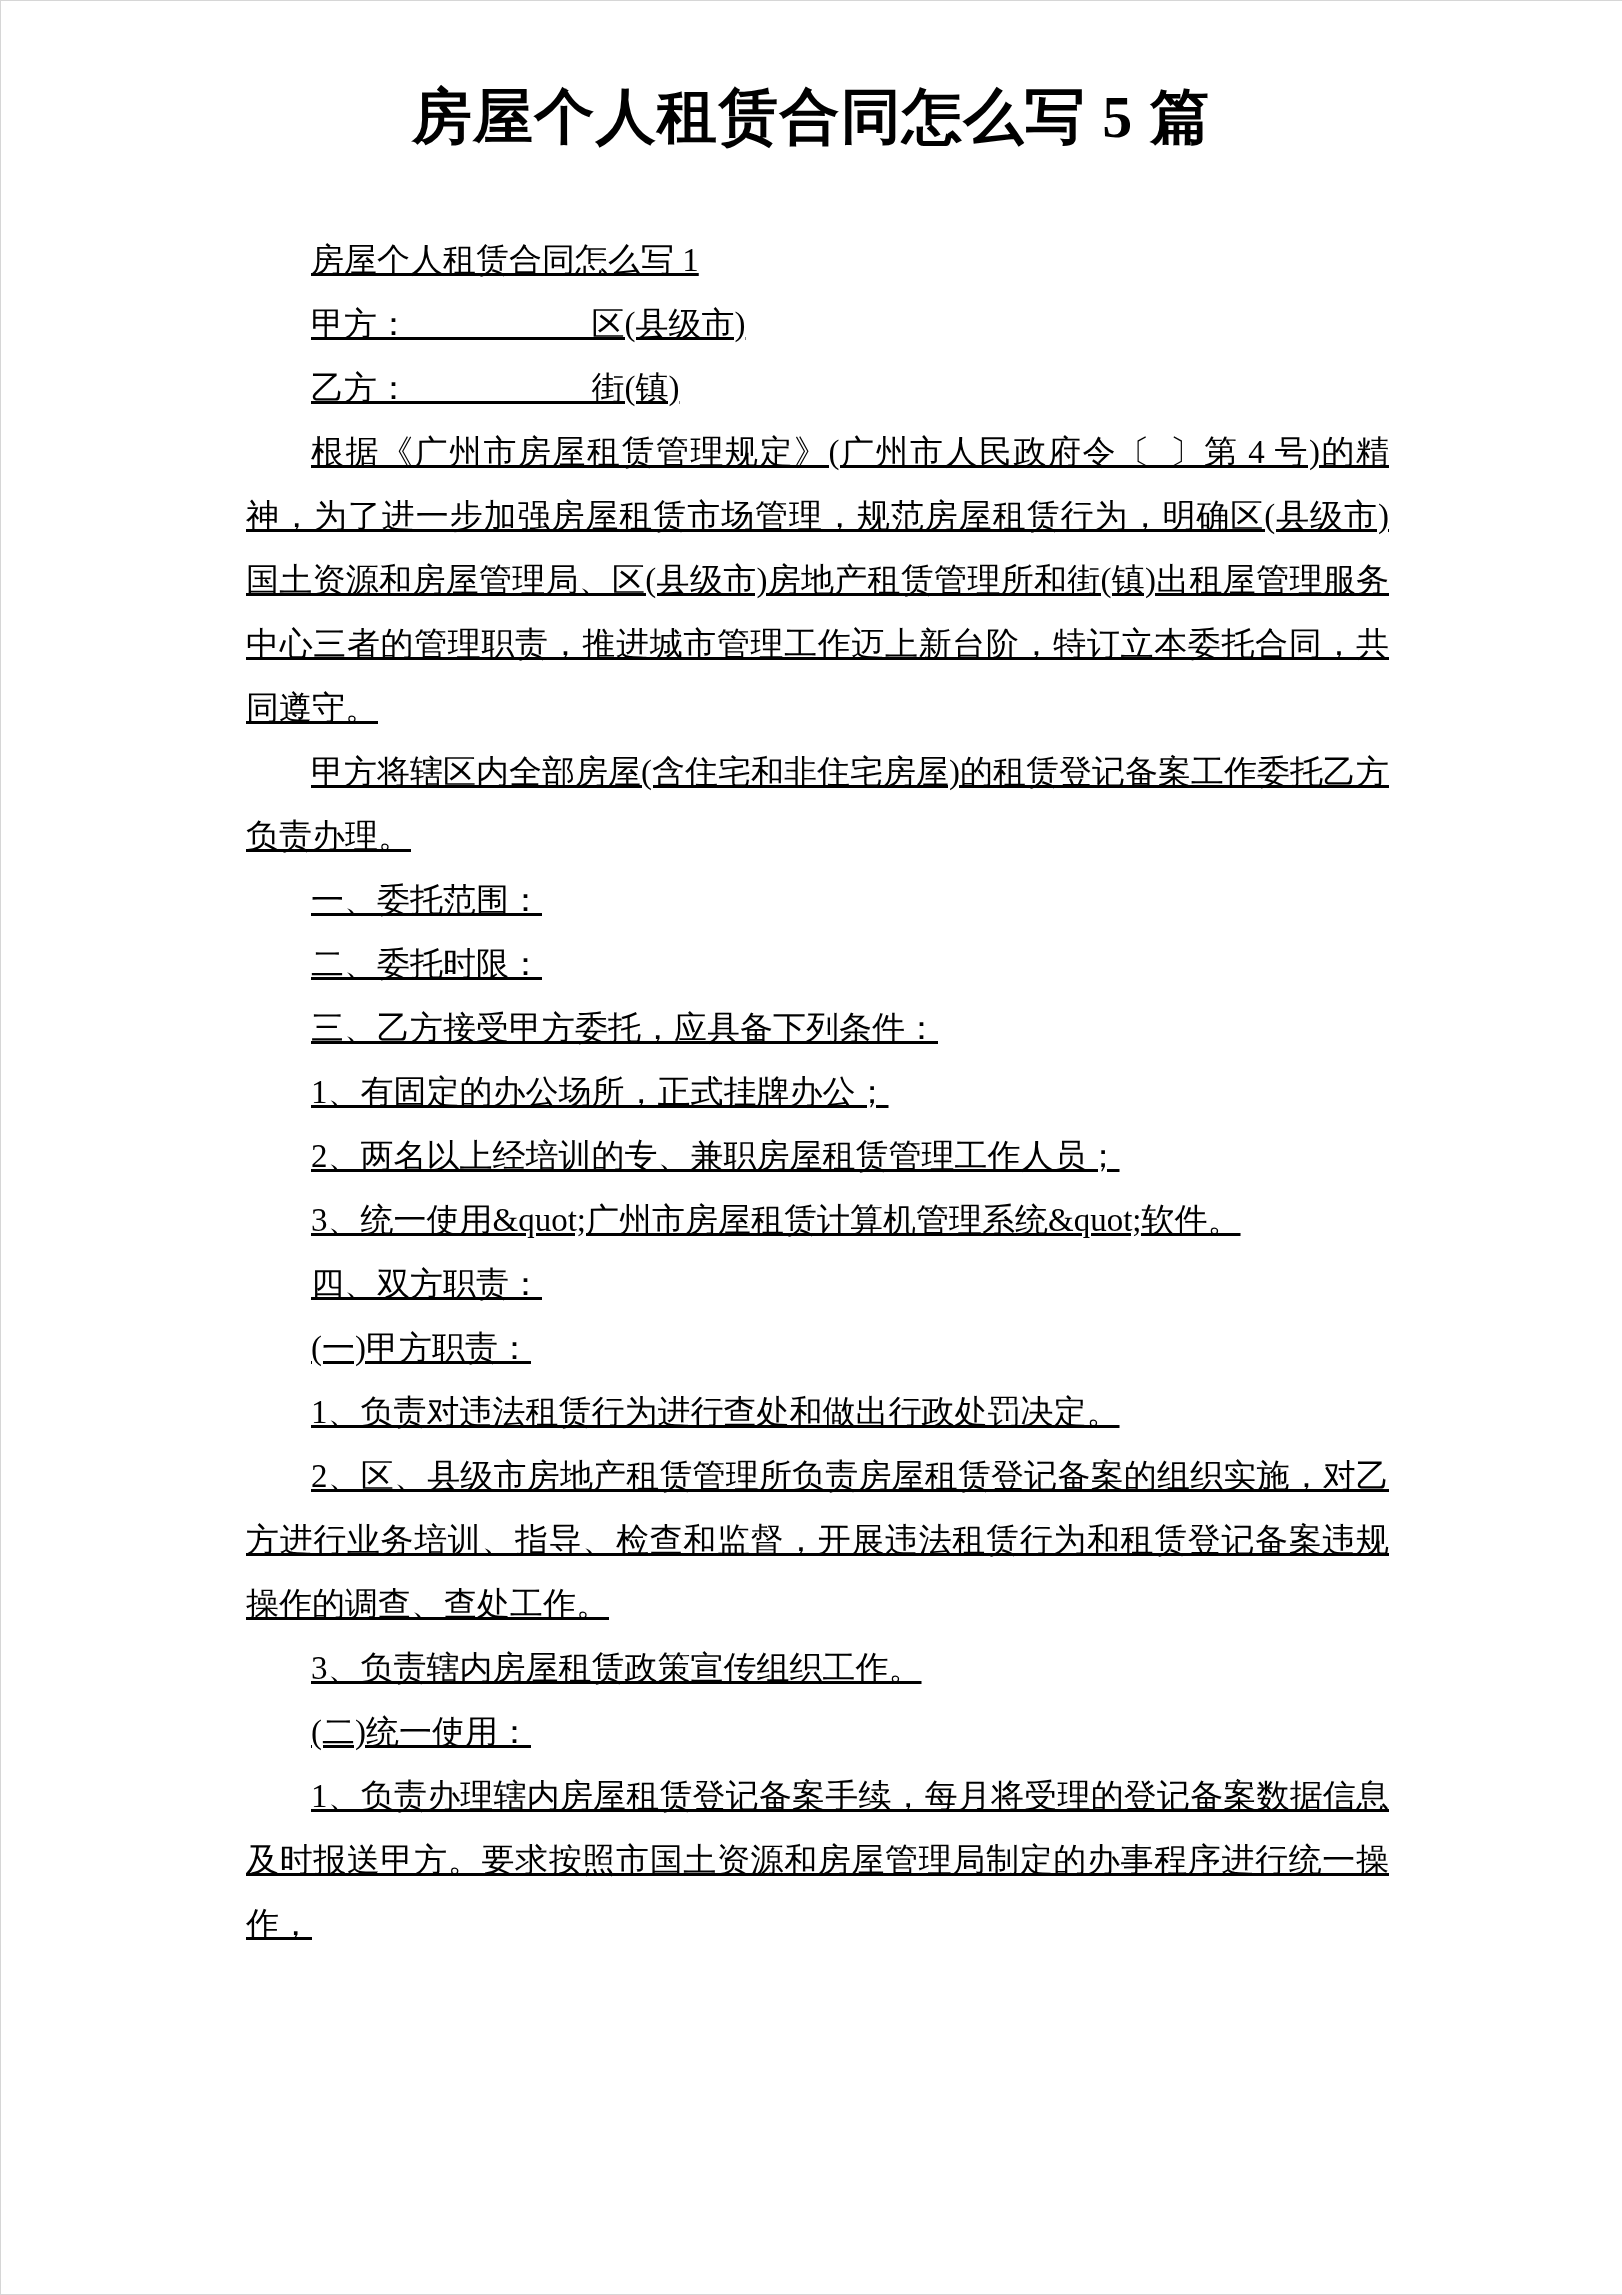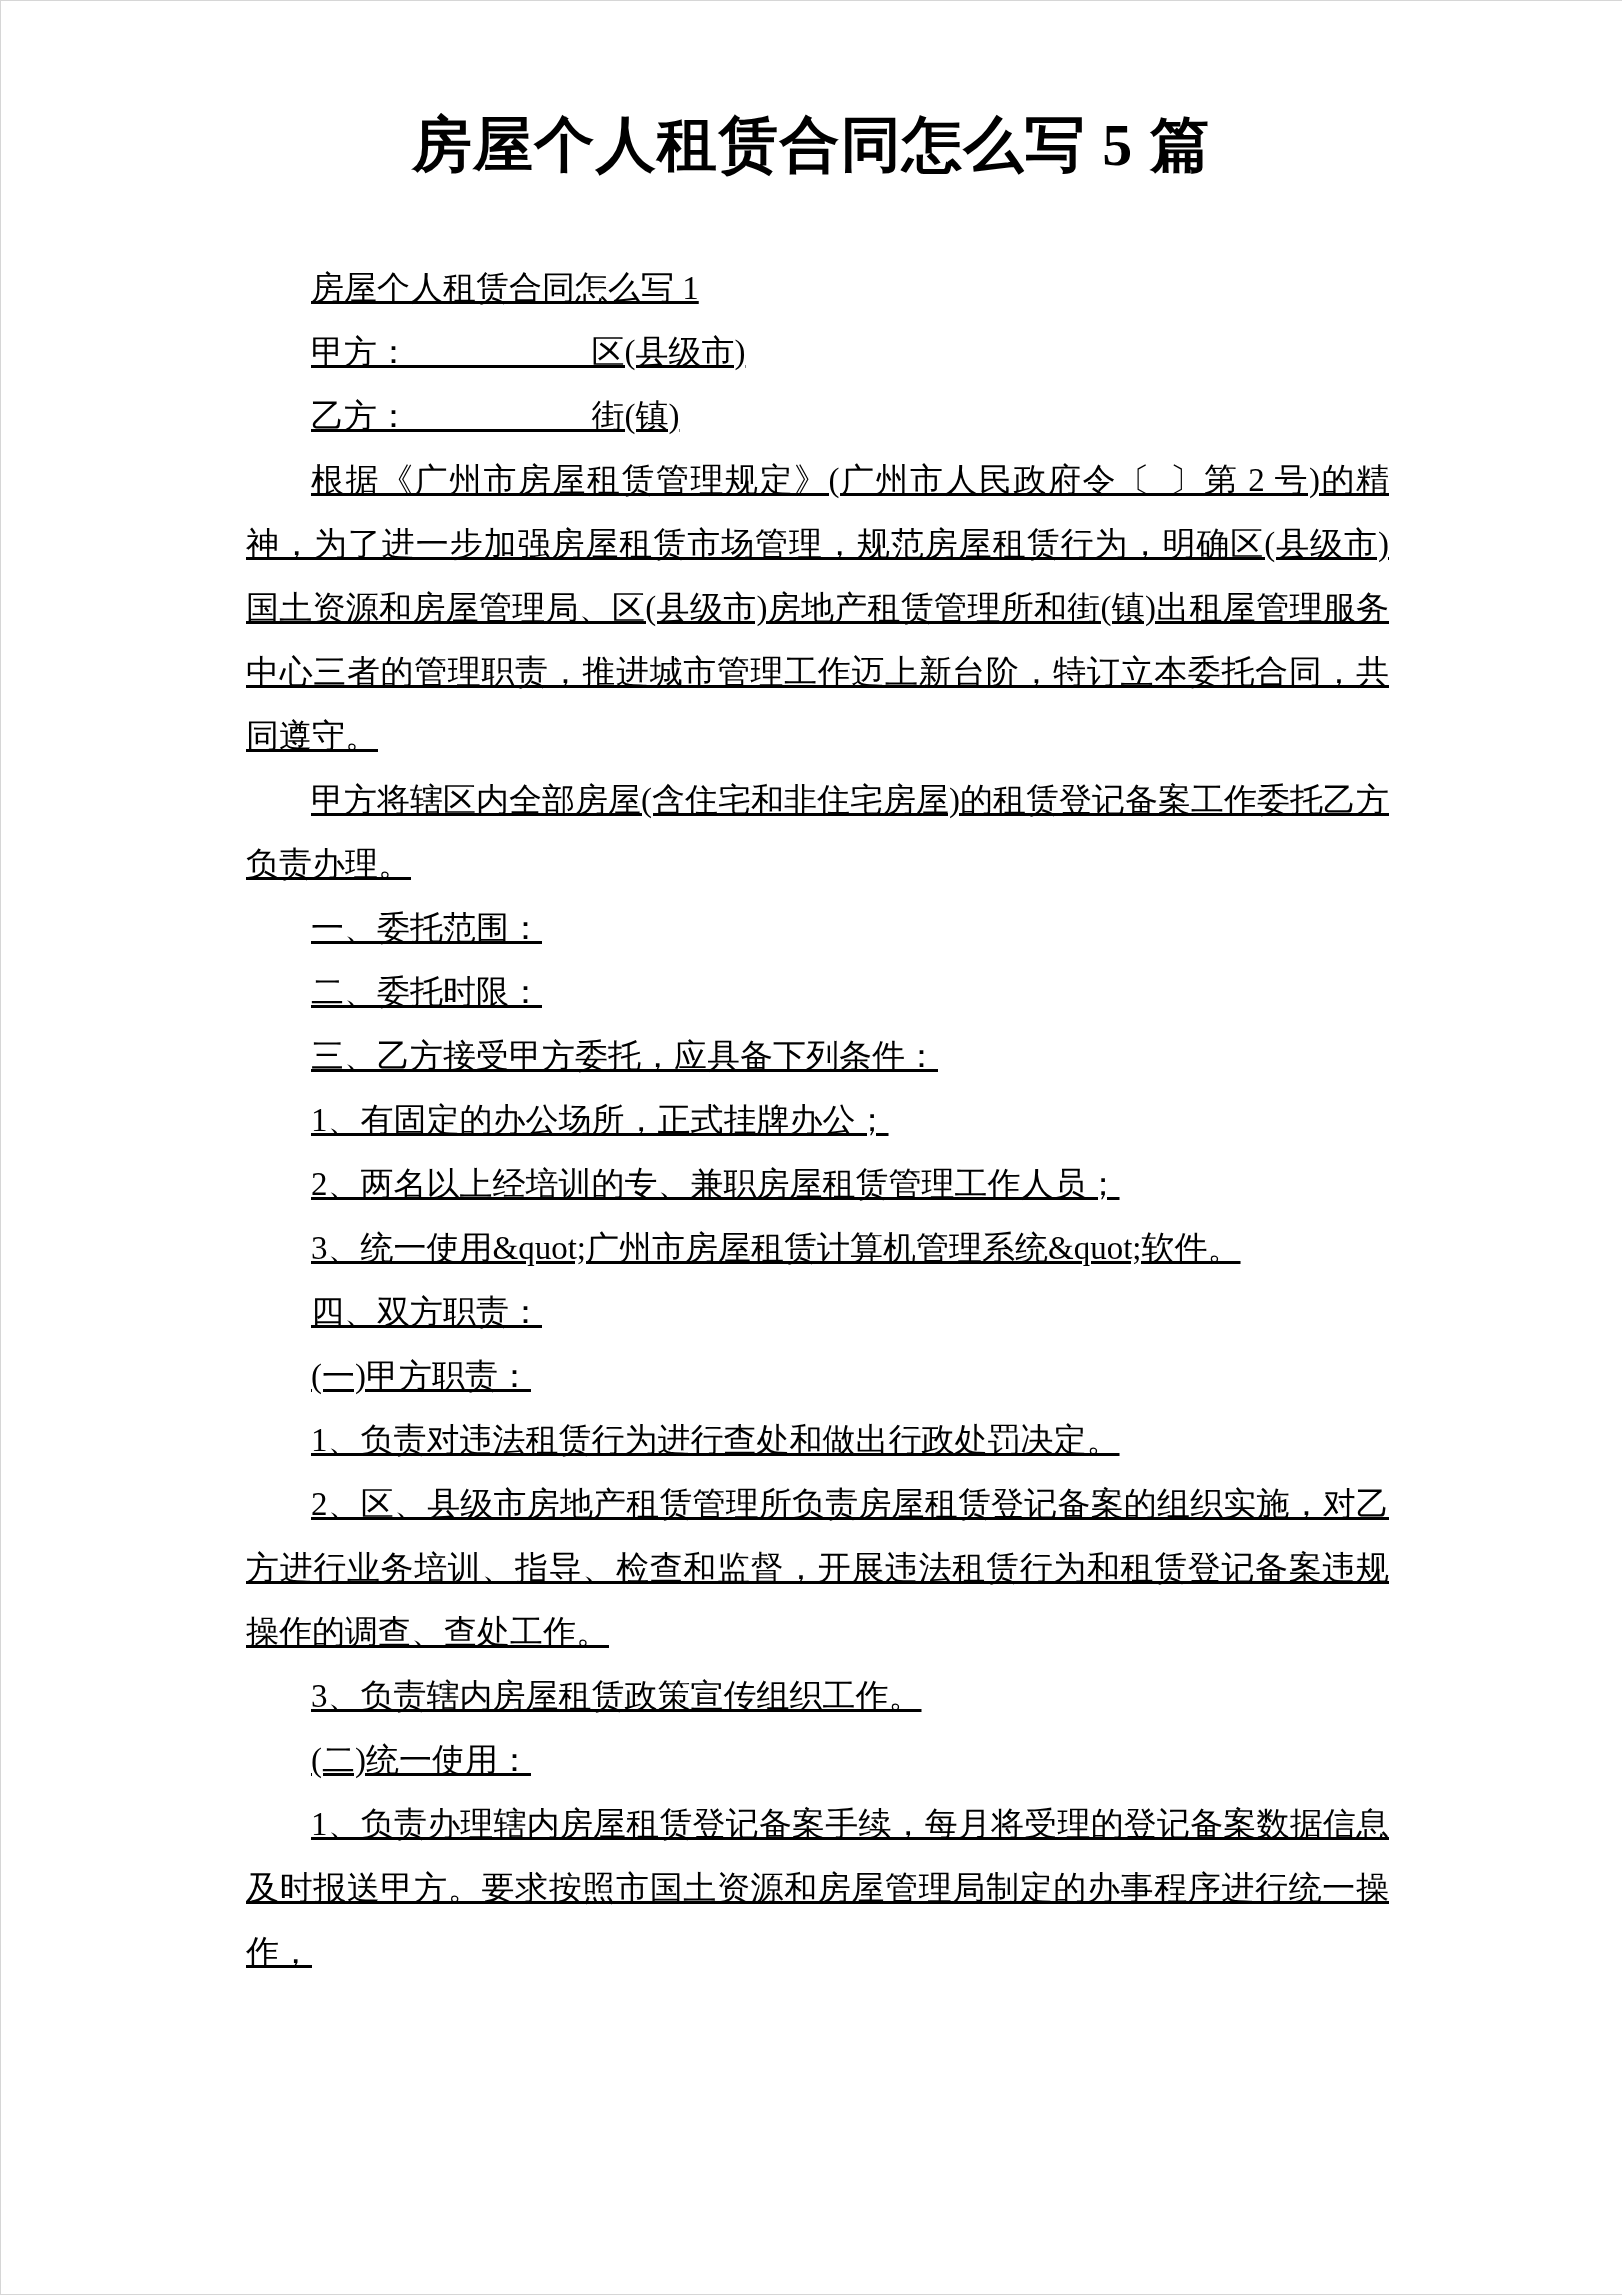--- a/index.html
+++ b/index.html
@@ -12,21 +12,21 @@
     width: 1623px;
     height: 2295px;
     background: #ffffff;
     box-sizing: border-box;
     border: 0.7px solid #d6d6d6;
     overflow: hidden;
     font-family: "Liberation Serif", "DejaVu Serif", serif;
     color: #000000;
   }
   .doc-title {
-    margin: 108px 79px 0 79px;
+    margin: 80px 79px 0 79px;
     text-align: center;
     font-size: 60px;
     font-weight: bold;
     line-height: 72px;
     letter-spacing: 1.3px;
   }
   .doc-body {
     margin: 75px 233px 0 245px;
     font-size: 33px;
     line-height: 64px;
@@ -42,21 +42,21 @@
 </style>
 </head>
 <body>
 
 <div class="page">
   <h1 class="doc-title">房屋个人租赁合同怎么写 5 篇</h1>
   <div class="doc-body">
     <p>房屋个人租赁合同怎么写 1</p>
     <p>甲方：___________区(县级市)</p>
     <p>乙方：___________街(镇)</p>
-    <p>根据《广州市房屋租赁管理规定》(广州市人民政府令〔_〕第 2 号)的精神，为了进一步加强房屋租赁市场管理，规范房屋租赁行为，明确区(县级市)国土资源和房屋管理局、区(县级市)房地产租赁管理所和街(镇)出租屋管理服务中心三者的管理职责，推进城市管理工作迈上新台阶，特订立本委托合同，共同遵守。</p>
+    <p>根据《广州市房屋租赁管理规定》(广州市人民政府令〔_〕第 4 号)的精神，为了进一步加强房屋租赁市场管理，规范房屋租赁行为，明确区(县级市)国土资源和房屋管理局、区(县级市)房地产租赁管理所和街(镇)出租屋管理服务中心三者的管理职责，推进城市管理工作迈上新台阶，特订立本委托合同，共同遵守。</p>
     <p>甲方将辖区内全部房屋(含住宅和非住宅房屋)的租赁登记备案工作委托乙方负责办理。</p>
     <p>一、委托范围：</p>
     <p>二、委托时限：</p>
     <p>三、乙方接受甲方委托，应具备下列条件：</p>
     <p>1、有固定的办公场所，正式挂牌办公；</p>
     <p>2、两名以上经培训的专、兼职房屋租赁管理工作人员；</p>
     <p>3、统一使用&amp;quot;广州市房屋租赁计算机管理系统&amp;quot;软件。</p>
     <p>四、双方职责：</p>
     <p>(一)甲方职责：</p>
     <p>1、负责对违法租赁行为进行查处和做出行政处罚决定。</p>

